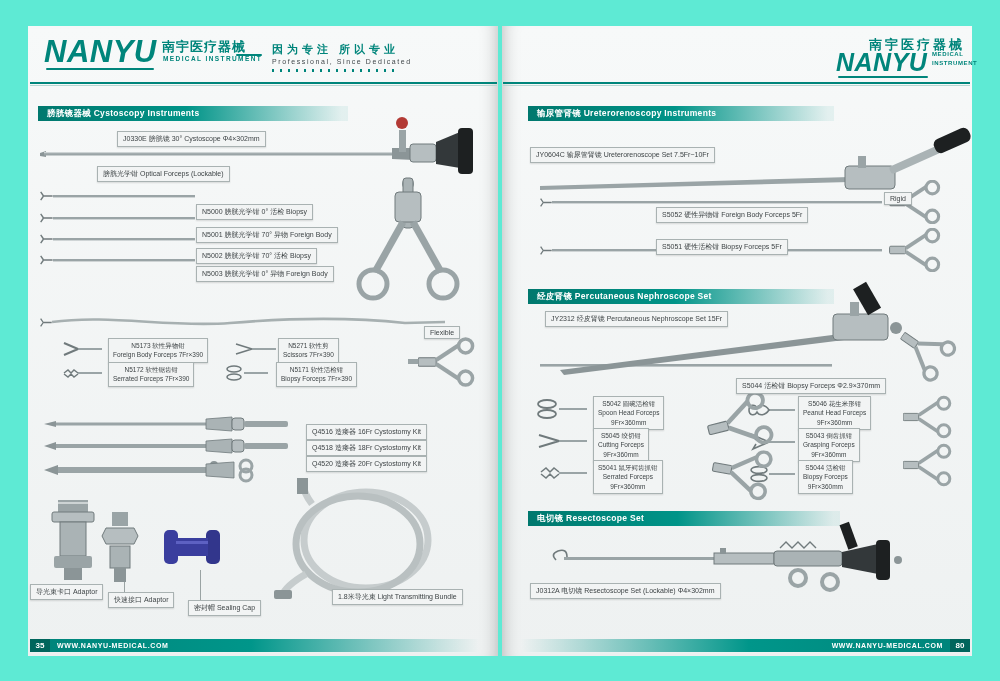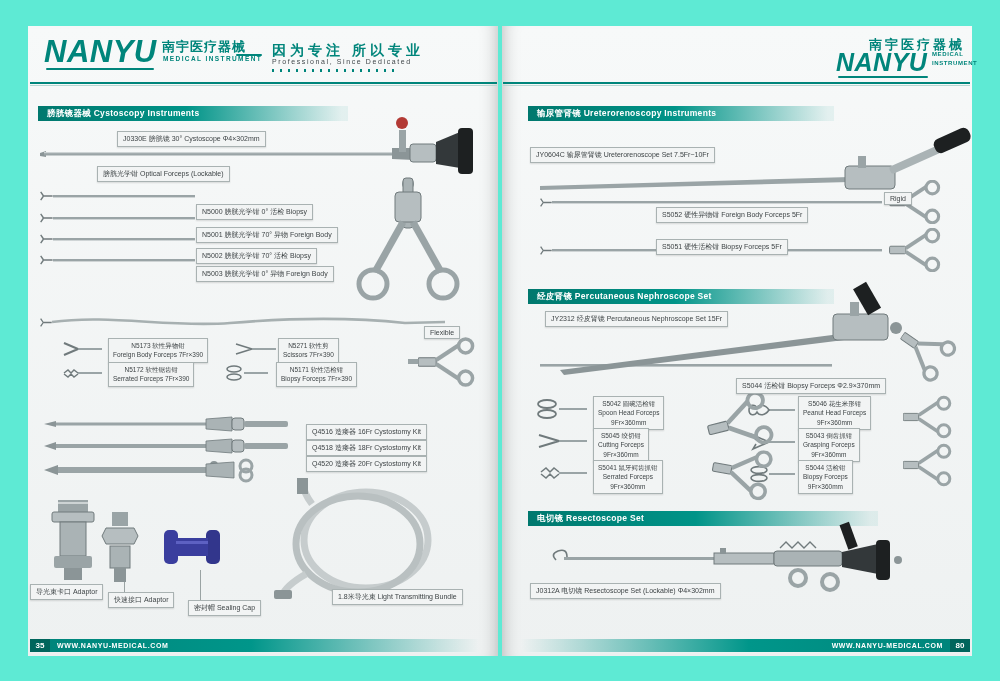--- a/index.html
+++ b/index.html
@@ -15,21 +15,21 @@
     font-size:8.5px;font-weight:bold;letter-spacing:.3px;
     background:linear-gradient(90deg,#00786e 0%,#009488 48%,rgba(0,148,136,.08) 98%)}
   .lbl{position:absolute;font-size:7px;color:#3e4446;background:#f2f4f4;border:1px solid #a9b2b2;
     padding:2px 5px;white-space:nowrap;box-shadow:0 1px 1.5px rgba(0,0,0,.12);z-index:5}
   .lbl.multi{white-space:normal;text-align:center;width:max-content;max-width:122px;padding:2px 4px;font-size:6.5px}
   .lbl .ln{display:block;line-height:1.45}
   .leader{position:absolute;background:#9aa3a3;z-index:4}
   .brand{position:absolute;color:#00857b;font-weight:bold;font-style:italic;letter-spacing:.5px}
   .brand-cn{position:absolute;color:#00857b;font-weight:bold}
   .brand-sub{position:absolute;color:#00857b;font-weight:bold}
-  .tagline-cn{position:absolute;color:#00857b;font-weight:bold;font-size:14px;letter-spacing:4px}
+  .tagline-cn{position:absolute;color:#00857b;font-weight:bold;font-size:11px;letter-spacing:4px}
   .tagline-en{position:absolute;color:#40474a;font-size:7px;letter-spacing:1.6px}
   .ticks{position:absolute;height:3px;background:repeating-linear-gradient(90deg,#00857b 0 2px,transparent 2px 8px)}
   .swoosh{position:absolute;height:2px;background:#00857b;border-radius:2px}
   .footer-bar{position:absolute;height:13px;line-height:13px;color:#fff;font-size:7px;font-weight:bold;letter-spacing:.6px}
   .footer-bar.lf{background:linear-gradient(90deg,#00857b 0%,#00968a 45%,rgba(0,150,138,0) 96%);padding-left:7px}
   .footer-bar.rf{background:linear-gradient(270deg,#00857b 0%,#00968a 45%,rgba(0,150,138,0) 96%);text-align:right;padding-right:7px}
   .pageno{position:absolute;width:20px;height:13px;line-height:13px;text-align:center;background:#00655c;color:#fff;
     font-size:8px;font-weight:bold;z-index:6}
   svg.inst{position:absolute;overflow:visible;z-index:2}
 </style>
@@ -347,21 +347,21 @@
     <span class="ln">S5043 倒齿抓钳</span>
     <span class="ln">Grasping Forceps</span>
     <span class="ln">9Fr×360mm</span>
   </div>
   <div class="lbl multi" style="left:798px;top:460px">
     <span class="ln">S5044 活检钳</span>
     <span class="ln">Biopsy Forceps</span>
     <span class="ln">9Fr×360mm</span>
   </div>
 
-  <div class="sec-bar" style="left:528px;top:511px;width:350px">电切镜  Resectoscope Set</div>
+  <div class="sec-bar" style="left:528px;top:511px;width:312px">电切镜  Resectoscope Set</div>
 
   <svg class="inst" style="left:548px;top:522px" width="420" height="72">
     <path d="M8,38 q-6,-6 2,-9 q9,-3 9,6" stroke="#707a7c" stroke-width="1.6" fill="none"></path>
     <rect x="16" y="35" width="150" height="3" fill="#9aa4a6"></rect>
     <rect x="166" y="31" width="60" height="11" fill="#b6bec0" stroke="#707a7c"></rect>
     <rect x="172" y="26" width="6" height="6" fill="#8b9597"></rect>
     <rect x="226" y="29" width="68" height="15" rx="3" fill="#aab3b5" stroke="#707a7c"></rect>
     <path d="M232,26 l6,-6 l6,6 l6,-6 l6,6 l6,-6 l6,6" stroke="#707a7c" stroke-width="1.4" fill="none"></path>
     <circle cx="250" cy="56" r="8" fill="none" stroke="#9aa4a6" stroke-width="4"></circle>
     <circle cx="282" cy="60" r="8" fill="none" stroke="#9aa4a6" stroke-width="4"></circle>

